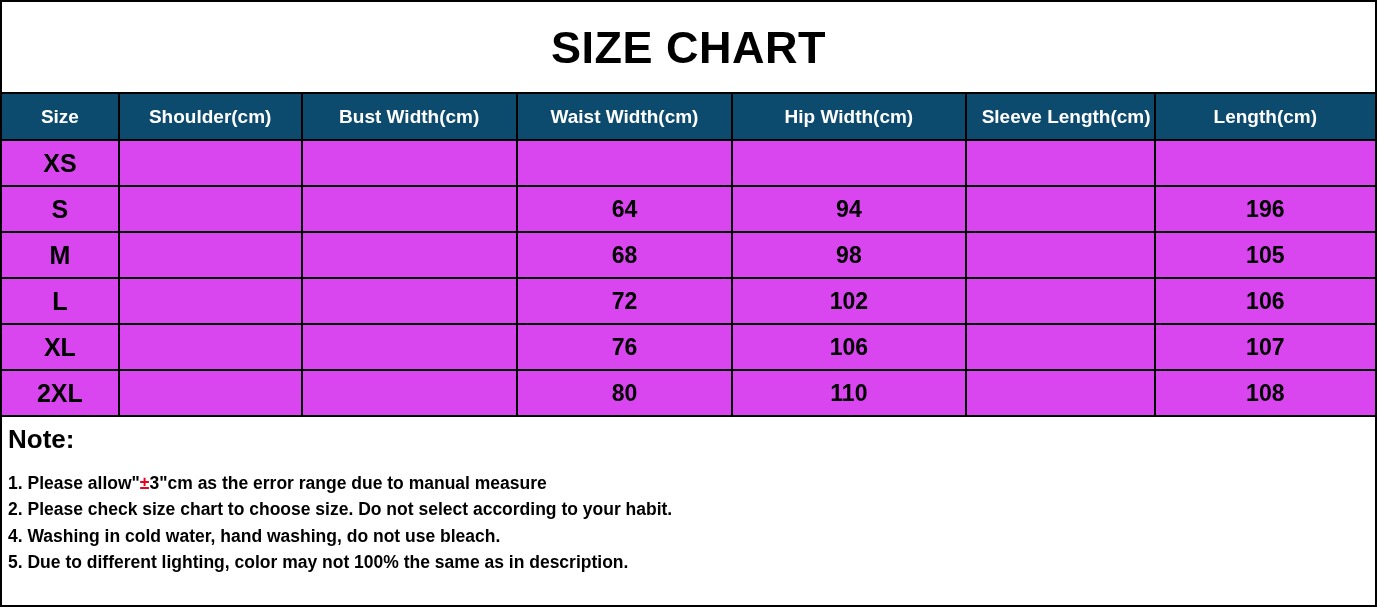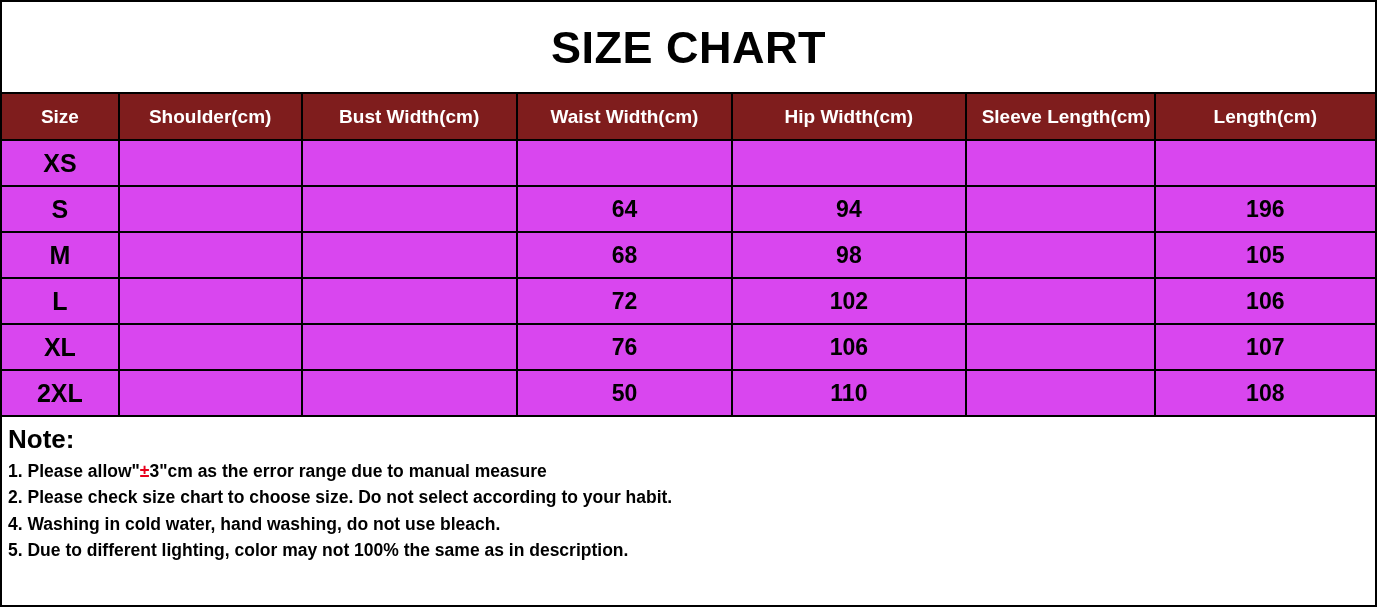--- a/index.html
+++ b/index.html
@@ -50,21 +50,21 @@
     text-align: center;
     vertical-align: middle;
     font-weight: bold;
     box-sizing: border-box;
   }
   table.size-table th:last-child,
   table.size-table td:last-child {
     border-right: 0;
   }
   table.size-table thead th {
-    background: #7f1d1d;
+    background: #0c4a6e;
     color: #ffffff;
     height: 46px;
     font-size: 19px;
   }
   table.size-table thead th.col-size {
     font-size: 19px;
   }
   table.size-table tbody td {
     height: 46px;
     font-size: 23px;
@@ -83,21 +83,21 @@
   .col-length { width: 217px; }
 
   .note-block {
     flex: 1;
     padding: 8px 6px 0 6px;
     box-sizing: border-box;
   }
   .note-title {
     font-size: 26px;
     font-weight: bold;
-    margin-bottom: 4px;
+    margin-bottom: 16px;
     line-height: 1.1;
   }
   .note-line {
     font-size: 17.5px;
     font-weight: bold;
     line-height: 1.52;
     white-space: nowrap;
   }
   .note-line .hl {
     color: #e8001c;
@@ -167,21 +167,21 @@
         <td></td>
         <td>76</td>
         <td>106</td>
         <td></td>
         <td>107</td>
       </tr>
       <tr>
         <td class="size-label">2XL</td>
         <td></td>
         <td></td>
-        <td>50</td>
+        <td>80</td>
         <td>110</td>
         <td></td>
         <td>108</td>
       </tr>
     </tbody>
   </table>
 
   <div class="note-block">
     <div class="note-title">Note:</div>
     <div class="note-line"><span>1. Please allow"</span><span class="hl">±</span><span>3"cm as the error range due to manual measure</span></div>

